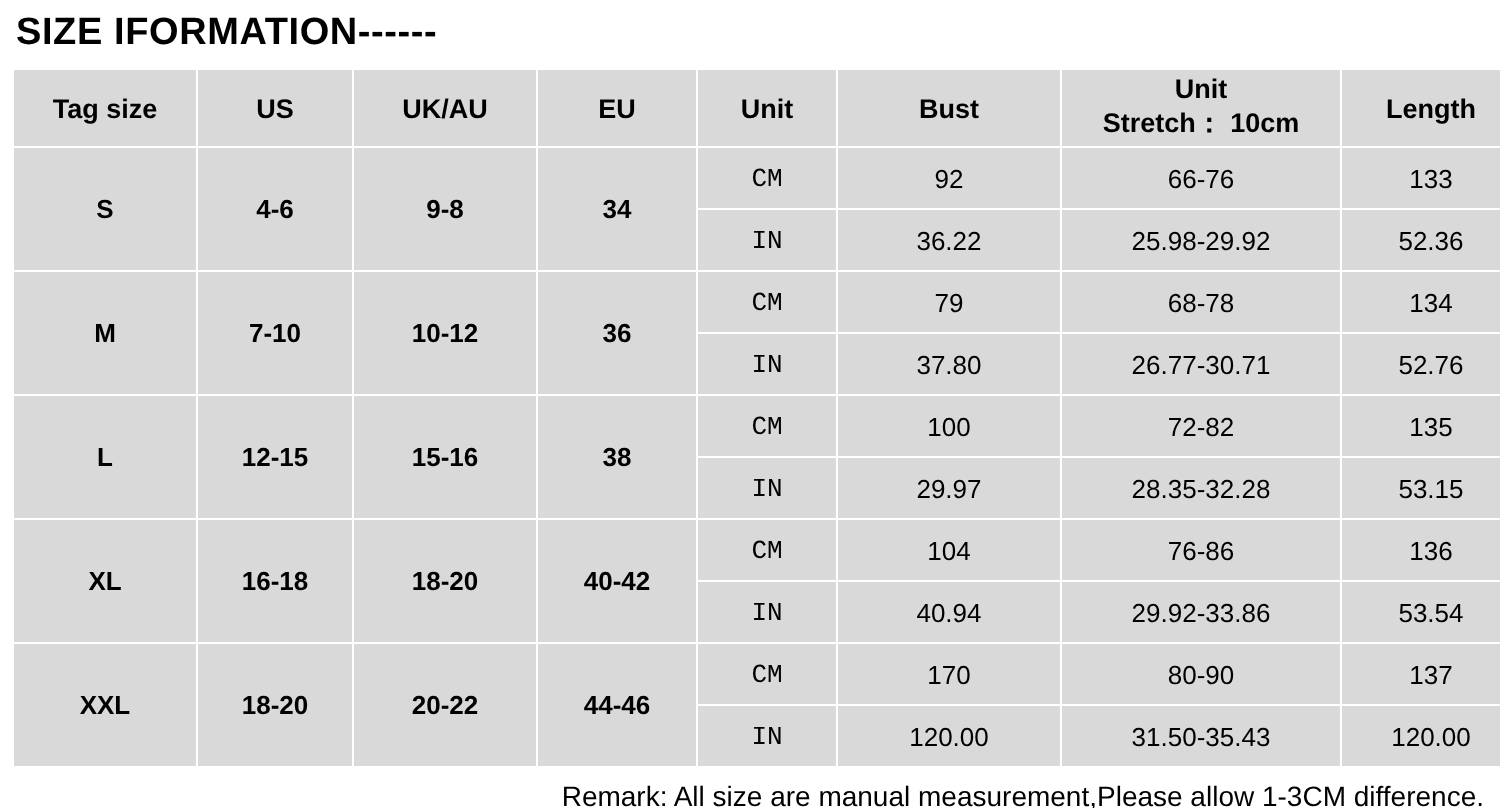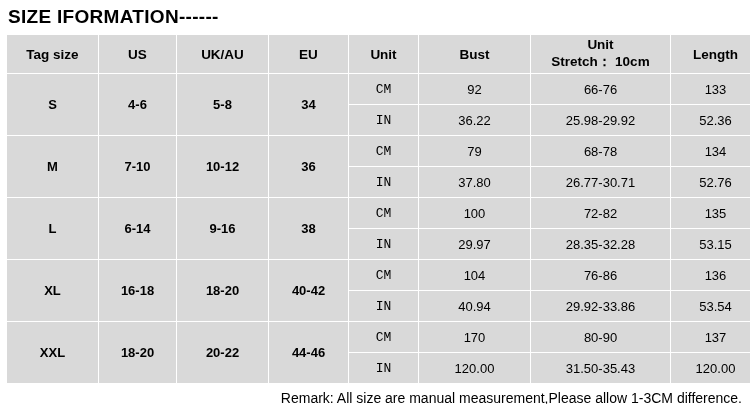--- a/index.html
+++ b/index.html
@@ -116,21 +116,21 @@
           </span>
         </th>
         <th>Length</th>
       </tr>
     </thead>
     <tbody>
 
       <tr>
         <td class="tag-cell" rowspan="2">S</td>
         <td class="us-cell" rowspan="2">4-6</td>
-        <td class="uk-cell" rowspan="2">5-8</td>
+        <td class="uk-cell" rowspan="2">9-8</td>
         <td class="eu-cell" rowspan="2">34</td>
         <td class="unit-cell">CM</td>
         <td>92</td>
         <td>66-76</td>
         <td>133</td>
       </tr>
       <tr>
         <td class="unit-cell">IN</td>
         <td>36.22</td>
         <td>25.98-29.92</td>
@@ -149,22 +149,22 @@
       </tr>
       <tr>
         <td class="unit-cell">IN</td>
         <td>37.80</td>
         <td>26.77-30.71</td>
         <td>52.76</td>
       </tr>
 
       <tr>
         <td class="tag-cell" rowspan="2">L</td>
-        <td class="us-cell" rowspan="2">6-14</td>
-        <td class="uk-cell" rowspan="2">9-16</td>
+        <td class="us-cell" rowspan="2">12-15</td>
+        <td class="uk-cell" rowspan="2">15-16</td>
         <td class="eu-cell" rowspan="2">38</td>
         <td class="unit-cell">CM</td>
         <td>100</td>
         <td>72-82</td>
         <td>135</td>
       </tr>
       <tr>
         <td class="unit-cell">IN</td>
         <td>29.97</td>
         <td>28.35-32.28</td>

